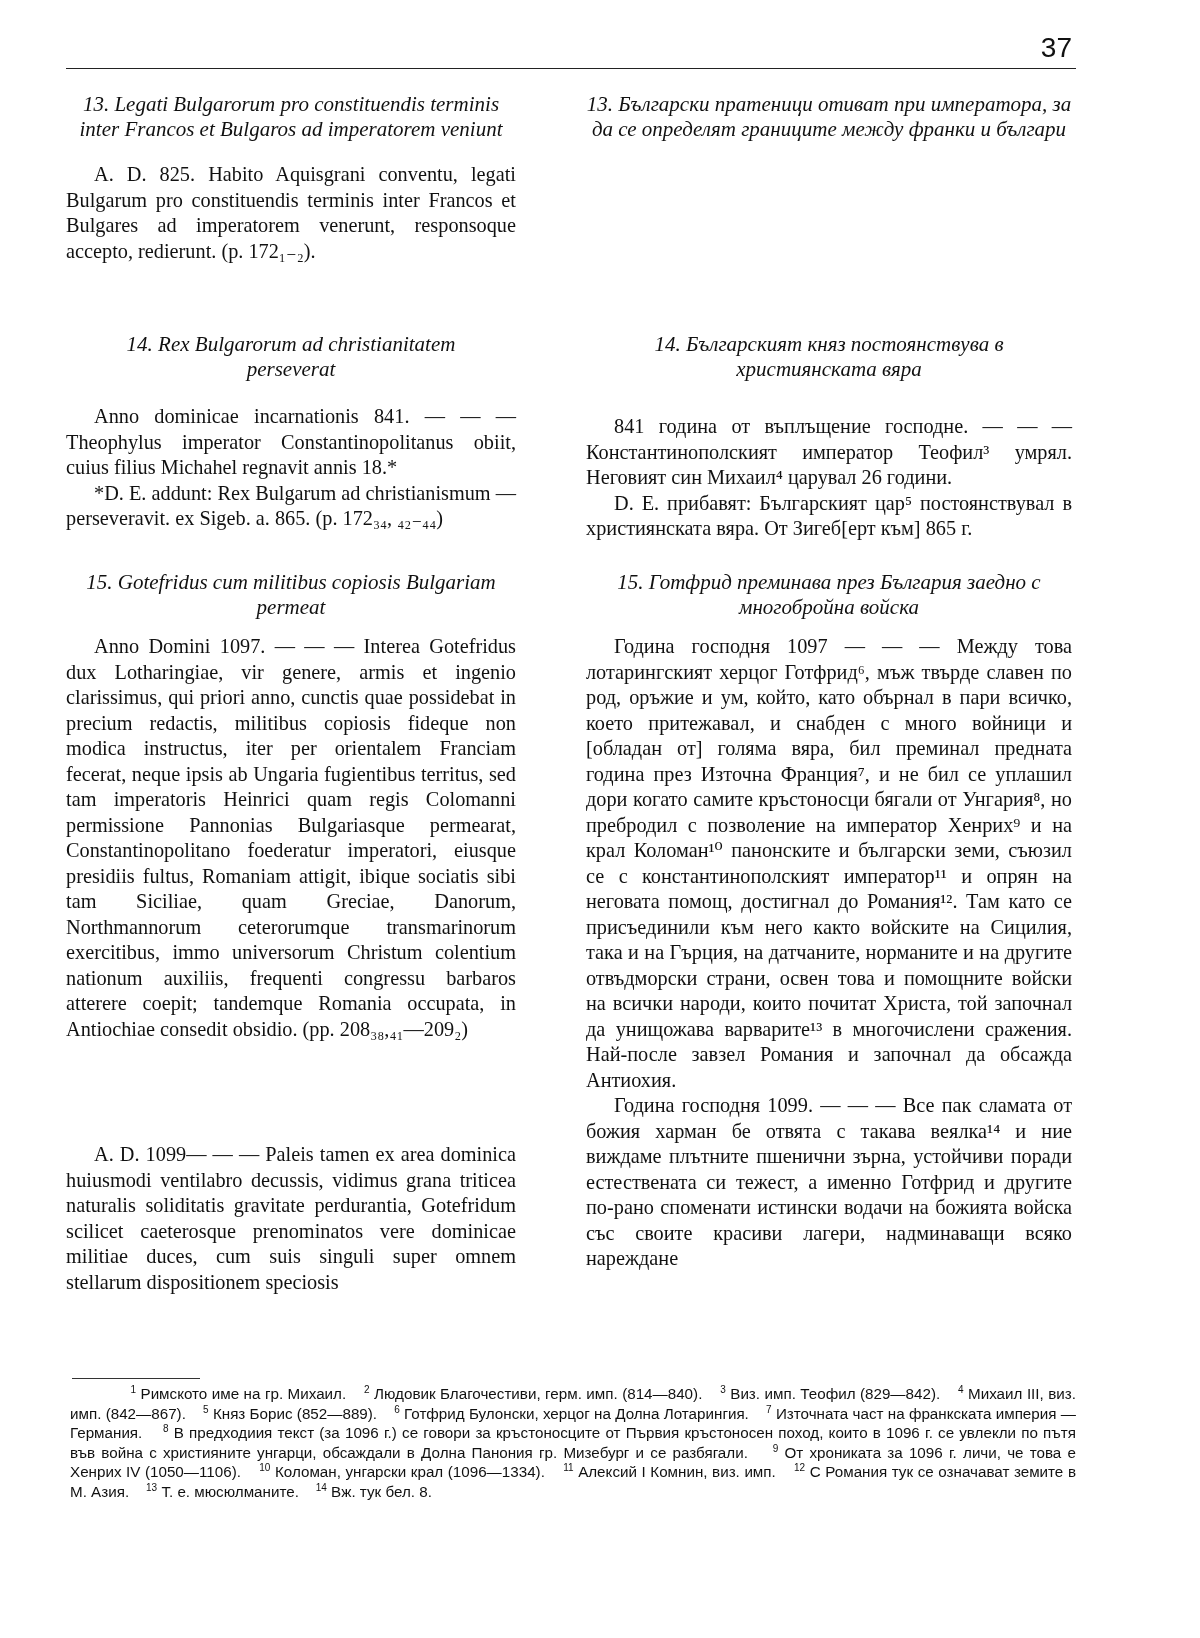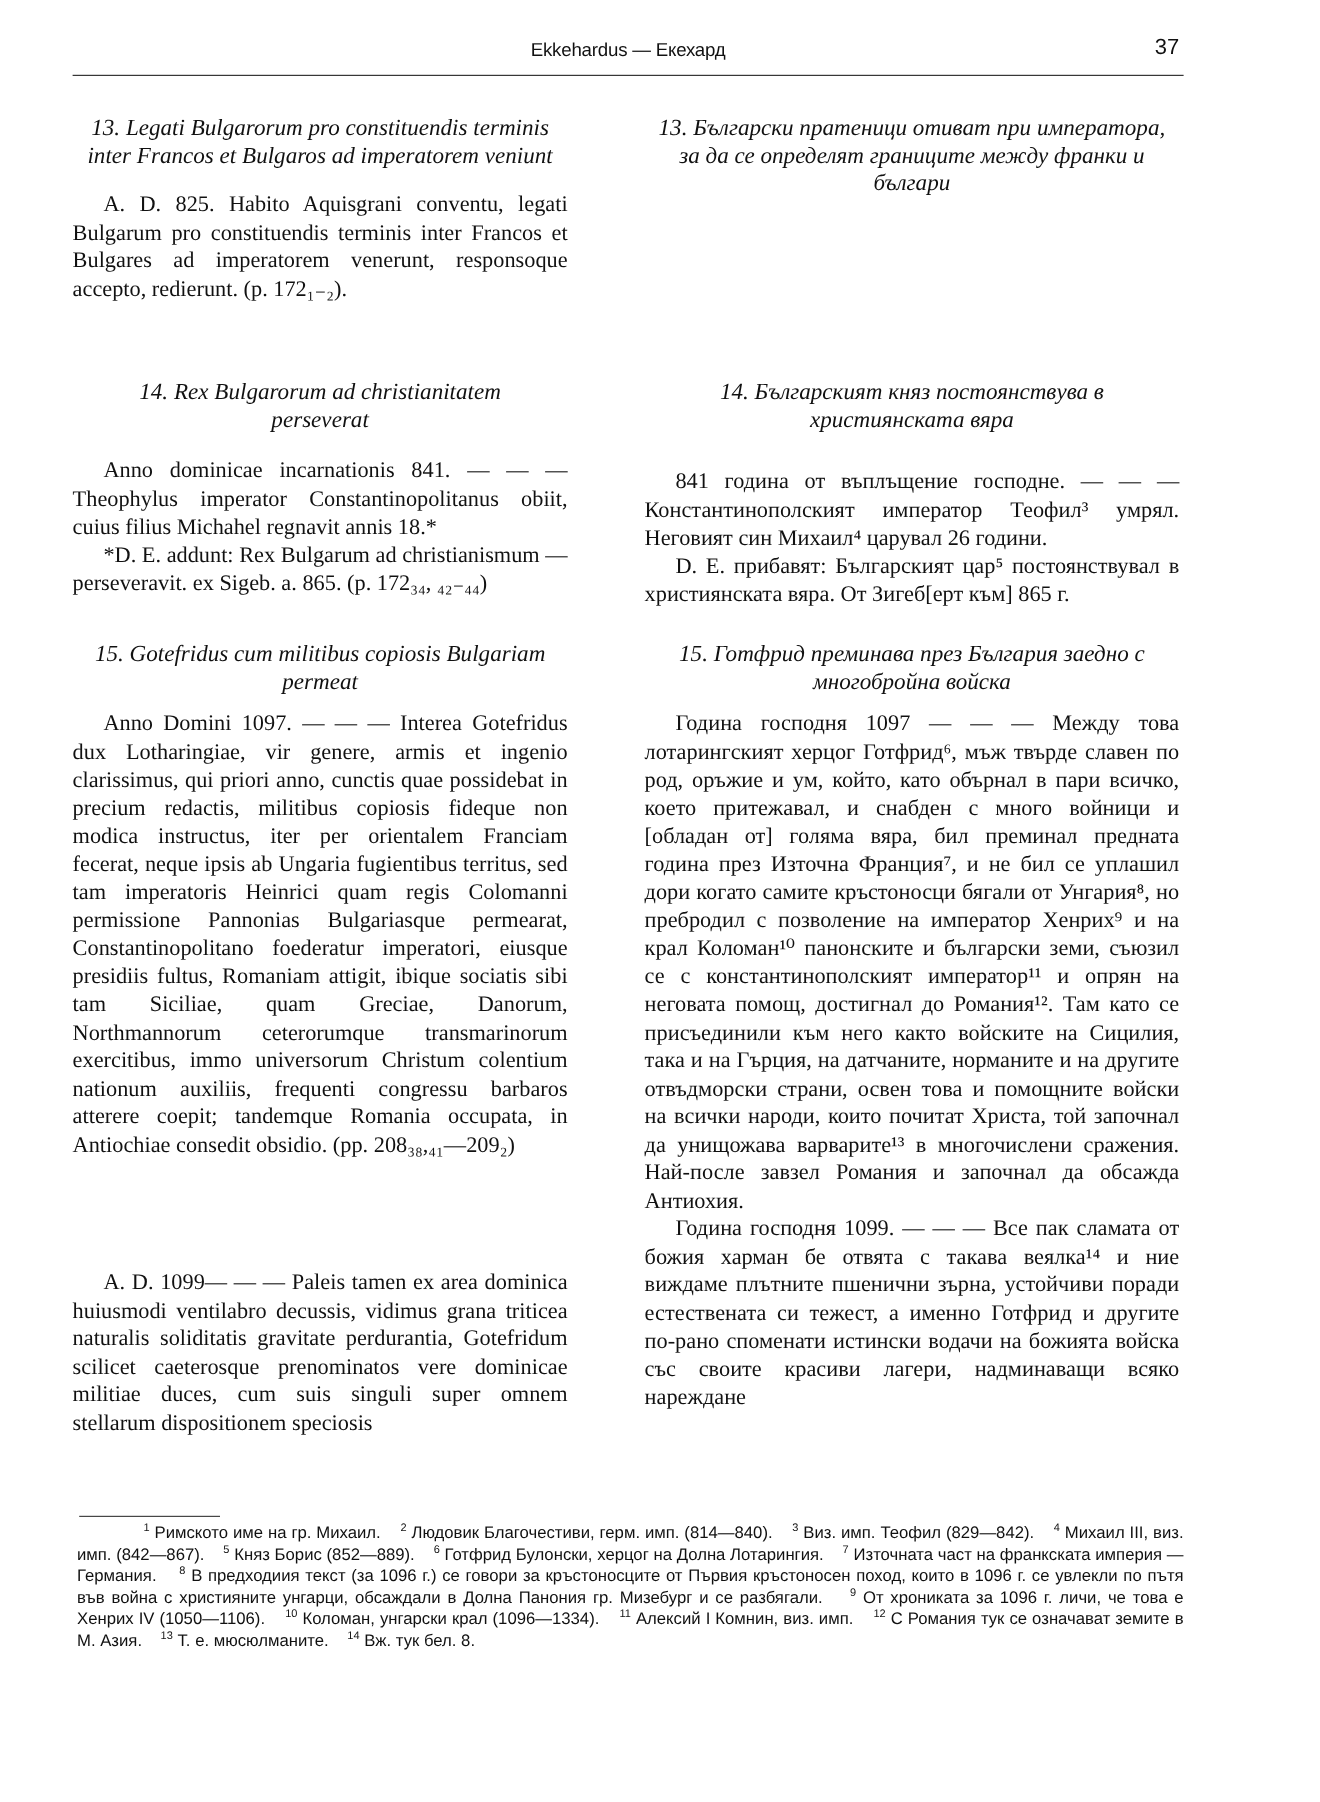--- a/index.html
+++ b/index.html
@@ -10,51 +10,50 @@
     .header {
       position: absolute; left: 66px; top: 28px; width: 1010px; height: 40px;
       border-bottom: 1.5px solid #222;
     }
     .header .title {
       position: absolute; left: 0; right: 0; top: 8px; text-align: center;
       font-family: "Liberation Sans", "DejaVu Sans", sans-serif;
       font-size: 17px; font-stretch: condensed; letter-spacing: -0.2px;
     }
     .header .pageno {
-      position: absolute; right: 4px; top: 4px; font-size: 20px;
+      position: absolute; right: 4px; top: 4px; font-size: 28px;
       font-family: "Liberation Sans", "DejaVu Sans", sans-serif;
     }
     .col {
       position: absolute; top: 92px; font-size: 20.3px; line-height: 25.5px;
     }
     .col.left { left: 66px; width: 450px; }
     .col.right { left: 586px; width: 486px; }
     .sect-title {
       font-style: italic; text-align: center; line-height: 25px;
-      font-size: 21px; margin: 12px;
+      font-size: 21px; margin: 0;
     }
     .para { text-align: justify; text-indent: 28px; margin: 0; }
     .block { position: absolute; left: 0; width: 100%; }
     .footnote-rule {
       position: absolute; left: 72px; top: 1378px; width: 128px; height: 0;
       border-top: 1.5px solid #333;
     }
     .footnotes {
       position: absolute; left: 70px; top: 1384px; width: 1006px;
       font-family: "Liberation Sans", "DejaVu Sans", sans-serif;
       font-size: 15.2px; line-height: 19.6px; text-align: justify;
     }
     .footnotes .fn-item { white-space: normal; }
     .footnotes sup { font-size: 10px; line-height: 0; vertical-align: 6px; }
   </style>
 </head>
 <body>
 
 <div class="header">
-  <div class="title">Ekkehardus — Екехард</div>
   <div class="pageno">37</div>
 </div>
 
 <div class="col left">
   <div class="block" style="top:0px">
     <p class="sect-title">13. Legati Bulgarorum pro constituendis terminis inter Francos et Bulgaros ad imperatorem veniunt</p>
     <p class="para" style="margin-top:20px">A. D. 825. Habito Aquisgrani conventu, legati Bulgarum pro constituendis terminis inter Francos et Bulgares ad imperatorem venerunt, responsoque accepto, redierunt. (p. 172₁₋₂).</p>
   </div>
   <div class="block" style="top:240px">
     <p class="sect-title" style="padding:0 20px">14. Rex Bulgarorum ad christianitatem perseverat</p>

